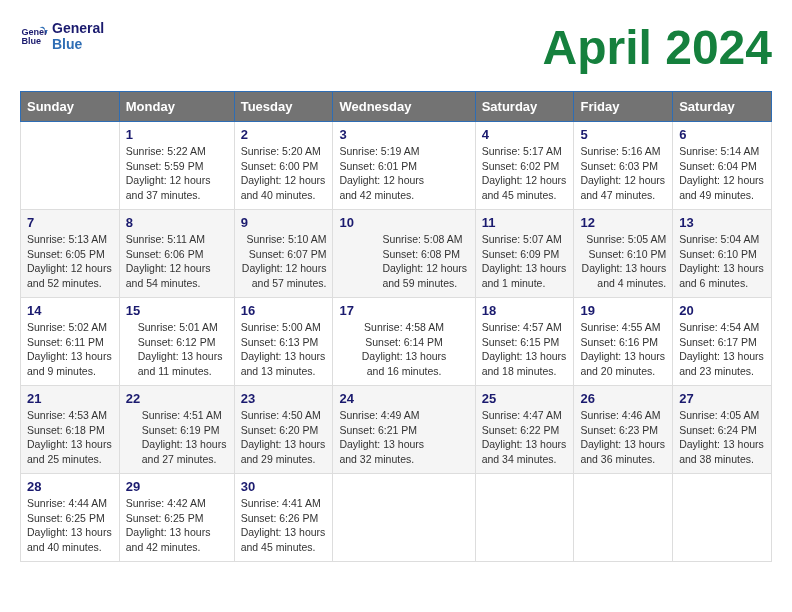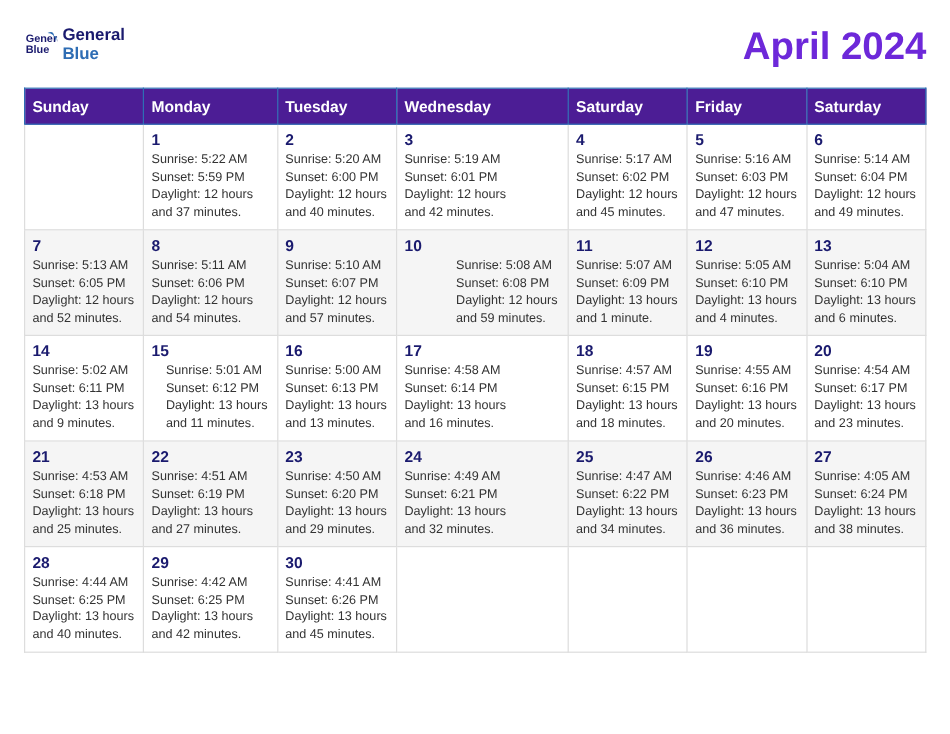--- a/index.html
+++ b/index.html
@@ -22,35 +22,35 @@
       gap: 4px;
     }
     .logo-icon {
       width: 28px;
       height: 28px;
     }
     .title-section {
       text-align: right;
     }
     .month-title {
-      font-size: 32px;
+      font-size: 48px;
       font-weight: bold;
-      color: #6d28d9;
+      color: #15803d;
     }
     .location-title {
       font-size: 16px;
       color: #333;
     }
     table {
       width: 100%;
       border-collapse: collapse;
       font-size: 11px;
     }
     thead tr {
-      background-color: #4c1d95;
+      background-color: #737373;
       color: white;
     }
     thead th {
       padding: 7px 6px;
       text-align: left;
       font-size: 13px;
       font-weight: bold;
       border: 1px solid #2e6db4;
     }
     tbody tr {
@@ -171,42 +171,42 @@
           </td>
           <td>
             <span class="day-number">8</span>
             <div class="day-info" style="white-space: pre-line;">Sunrise: 5:11 AM
 Sunset: 6:06 PM
 Daylight: 12 hours
 and 54 minutes.</div>
           </td>
           <td>
             <span class="day-number">9</span>
-            <div class="day-info" style="white-space: pre-line;">Sunrise: 5:10 AM
+            <div class="day-info" style="white-space: pre-line; text-align: right;">Sunrise: 5:10 AM
 Sunset: 6:07 PM
 Daylight: 12 hours
 and 57 minutes.</div>
           </td>
           <td>
             <span class="day-number">10</span>
             <div class="day-info" style="white-space: pre-line; margin-left: 43px;">Sunrise: 5:08 AM
 Sunset: 6:08 PM
 Daylight: 12 hours
 and 59 minutes.</div>
           </td>
           <td>
             <span class="day-number">11</span>
             <div class="day-info" style="white-space: pre-line;">Sunrise: 5:07 AM
 Sunset: 6:09 PM
 Daylight: 13 hours
 and 1 minute.</div>
           </td>
           <td>
             <span class="day-number">12</span>
-            <div class="day-info" style="white-space: pre-line;">Sunrise: 5:05 AM
+            <div class="day-info" style="white-space: pre-line; text-align: right;">Sunrise: 5:05 AM
 Sunset: 6:10 PM
 Daylight: 13 hours
 and 4 minutes.</div>
           </td>
           <td>
             <span class="day-number">13</span>
             <div class="day-info" style="white-space: pre-line;">Sunrise: 5:04 AM
 Sunset: 6:10 PM
 Daylight: 13 hours
 and 6 minutes.</div>
@@ -229,21 +229,21 @@
           </td>
           <td>
             <span class="day-number">16</span>
             <div class="day-info" style="white-space: pre-line;">Sunrise: 5:00 AM
 Sunset: 6:13 PM
 Daylight: 13 hours
 and 13 minutes.</div>
           </td>
           <td>
             <span class="day-number">17</span>
-            <div class="day-info" style="white-space: pre-line;">Sunrise: 4:58 AM
+            <div class="day-info" style="white-space: pre-line; text-align: center;">Sunrise: 4:58 AM
 Sunset: 6:14 PM
 Daylight: 13 hours
 and 16 minutes.</div>
           </td>
           <td>
             <span class="day-number">18</span>
             <div class="day-info" style="white-space: pre-line;">Sunrise: 4:57 AM
 Sunset: 6:15 PM
 Daylight: 13 hours
 and 18 minutes.</div>
@@ -266,21 +266,21 @@
         <tr>
           <td>
             <span class="day-number">21</span>
             <div class="day-info" style="white-space: pre-line;">Sunrise: 4:53 AM
 Sunset: 6:18 PM
 Daylight: 13 hours
 and 25 minutes.</div>
           </td>
           <td>
             <span class="day-number">22</span>
-            <div class="day-info" style="white-space: pre-line;">Sunrise: 4:51 AM
+            <div class="day-info" style="white-space: pre-line; margin-left: 16px;">Sunrise: 4:51 AM
 Sunset: 6:19 PM
 Daylight: 13 hours
 and 27 minutes.</div>
           </td>
           <td>
             <span class="day-number">23</span>
             <div class="day-info" style="white-space: pre-line;">Sunrise: 4:50 AM
 Sunset: 6:20 PM
 Daylight: 13 hours
 and 29 minutes.</div>

